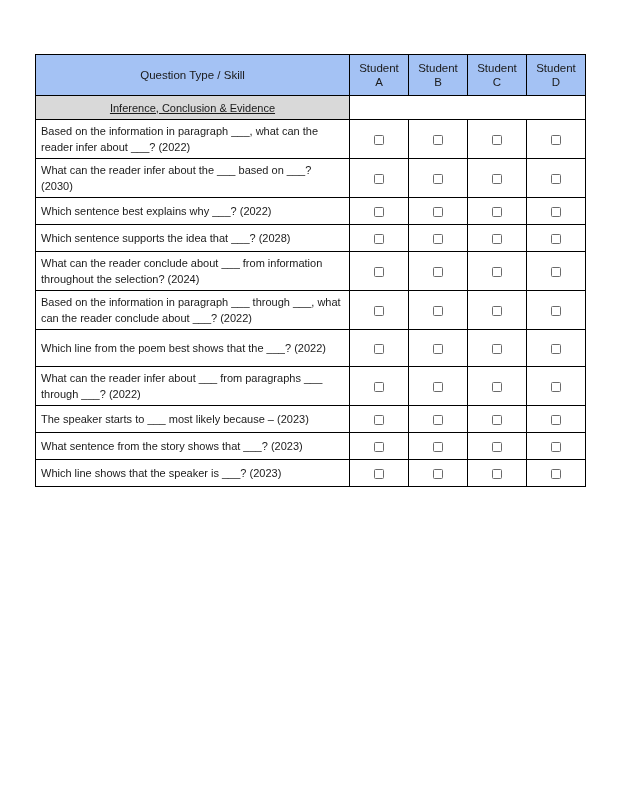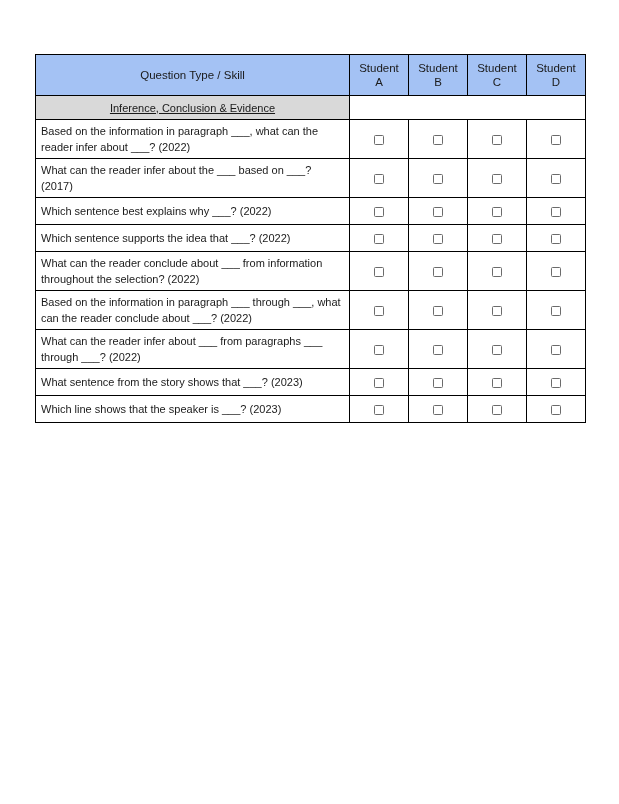--- a/index.html
+++ b/index.html
@@ -106,56 +106,70 @@
         <td class="section-empty" colspan="4"></td>
       </tr>
     <tr class="q-row h2">
           <td class="q-text">Based on the information in paragraph ___, what can the reader infer about ___? (2022)</td>
           <td class="cb-cell"><span class="checkbox" role="checkbox" aria-checked="false"></span></td>
           <td class="cb-cell"><span class="checkbox" role="checkbox" aria-checked="false"></span></td>
           <td class="cb-cell"><span class="checkbox" role="checkbox" aria-checked="false"></span></td>
           <td class="cb-cell"><span class="checkbox" role="checkbox" aria-checked="false"></span></td>
         </tr>
         <tr class="q-row h2">
-          <td class="q-text">What can the reader infer about the ___ based on ___? (2017)</td>
+          <td class="q-text">What can the reader infer about the ___ based on ___? (2030)</td>
           <td class="cb-cell"><span class="checkbox" role="checkbox" aria-checked="false"></span></td>
           <td class="cb-cell"><span class="checkbox" role="checkbox" aria-checked="false"></span></td>
           <td class="cb-cell"><span class="checkbox" role="checkbox" aria-checked="false"></span></td>
           <td class="cb-cell"><span class="checkbox" role="checkbox" aria-checked="false"></span></td>
         </tr>
         <tr class="q-row h1">
           <td class="q-text">Which sentence best explains why ___? (2022)</td>
           <td class="cb-cell"><span class="checkbox" role="checkbox" aria-checked="false"></span></td>
           <td class="cb-cell"><span class="checkbox" role="checkbox" aria-checked="false"></span></td>
           <td class="cb-cell"><span class="checkbox" role="checkbox" aria-checked="false"></span></td>
           <td class="cb-cell"><span class="checkbox" role="checkbox" aria-checked="false"></span></td>
         </tr>
         <tr class="q-row h1">
-          <td class="q-text">Which sentence supports the idea that ___? (2022)</td>
+          <td class="q-text">Which sentence supports the idea that ___? (2028)</td>
           <td class="cb-cell"><span class="checkbox" role="checkbox" aria-checked="false"></span></td>
           <td class="cb-cell"><span class="checkbox" role="checkbox" aria-checked="false"></span></td>
           <td class="cb-cell"><span class="checkbox" role="checkbox" aria-checked="false"></span></td>
           <td class="cb-cell"><span class="checkbox" role="checkbox" aria-checked="false"></span></td>
         </tr>
         <tr class="q-row h2">
-          <td class="q-text">What can the reader conclude about ___ from information throughout the selection? (2022)</td>
+          <td class="q-text">What can the reader conclude about ___ from information throughout the selection? (2024)</td>
           <td class="cb-cell"><span class="checkbox" role="checkbox" aria-checked="false"></span></td>
           <td class="cb-cell"><span class="checkbox" role="checkbox" aria-checked="false"></span></td>
           <td class="cb-cell"><span class="checkbox" role="checkbox" aria-checked="false"></span></td>
           <td class="cb-cell"><span class="checkbox" role="checkbox" aria-checked="false"></span></td>
         </tr>
         <tr class="q-row h2">
           <td class="q-text">Based on the information in paragraph ___ through ___, what can the reader conclude about ___? (2022)</td>
           <td class="cb-cell"><span class="checkbox" role="checkbox" aria-checked="false"></span></td>
           <td class="cb-cell"><span class="checkbox" role="checkbox" aria-checked="false"></span></td>
           <td class="cb-cell"><span class="checkbox" role="checkbox" aria-checked="false"></span></td>
           <td class="cb-cell"><span class="checkbox" role="checkbox" aria-checked="false"></span></td>
         </tr>
         <tr class="q-row h2">
+          <td class="q-text">Which line from the poem best shows that the ___? (2022)</td>
+          <td class="cb-cell"><span class="checkbox" role="checkbox" aria-checked="false"></span></td>
+          <td class="cb-cell"><span class="checkbox" role="checkbox" aria-checked="false"></span></td>
+          <td class="cb-cell"><span class="checkbox" role="checkbox" aria-checked="false"></span></td>
+          <td class="cb-cell"><span class="checkbox" role="checkbox" aria-checked="false"></span></td>
+        </tr>
+        <tr class="q-row h2">
           <td class="q-text">What can the reader infer about ___ from paragraphs ___ through ___? (2022)</td>
+          <td class="cb-cell"><span class="checkbox" role="checkbox" aria-checked="false"></span></td>
+          <td class="cb-cell"><span class="checkbox" role="checkbox" aria-checked="false"></span></td>
+          <td class="cb-cell"><span class="checkbox" role="checkbox" aria-checked="false"></span></td>
+          <td class="cb-cell"><span class="checkbox" role="checkbox" aria-checked="false"></span></td>
+        </tr>
+        <tr class="q-row h1">
+          <td class="q-text">The speaker starts to ___ most likely because – (2023)</td>
           <td class="cb-cell"><span class="checkbox" role="checkbox" aria-checked="false"></span></td>
           <td class="cb-cell"><span class="checkbox" role="checkbox" aria-checked="false"></span></td>
           <td class="cb-cell"><span class="checkbox" role="checkbox" aria-checked="false"></span></td>
           <td class="cb-cell"><span class="checkbox" role="checkbox" aria-checked="false"></span></td>
         </tr>
         <tr class="q-row h1">
           <td class="q-text">What sentence from the story shows that ___? (2023)</td>
           <td class="cb-cell"><span class="checkbox" role="checkbox" aria-checked="false"></span></td>
           <td class="cb-cell"><span class="checkbox" role="checkbox" aria-checked="false"></span></td>
           <td class="cb-cell"><span class="checkbox" role="checkbox" aria-checked="false"></span></td>

